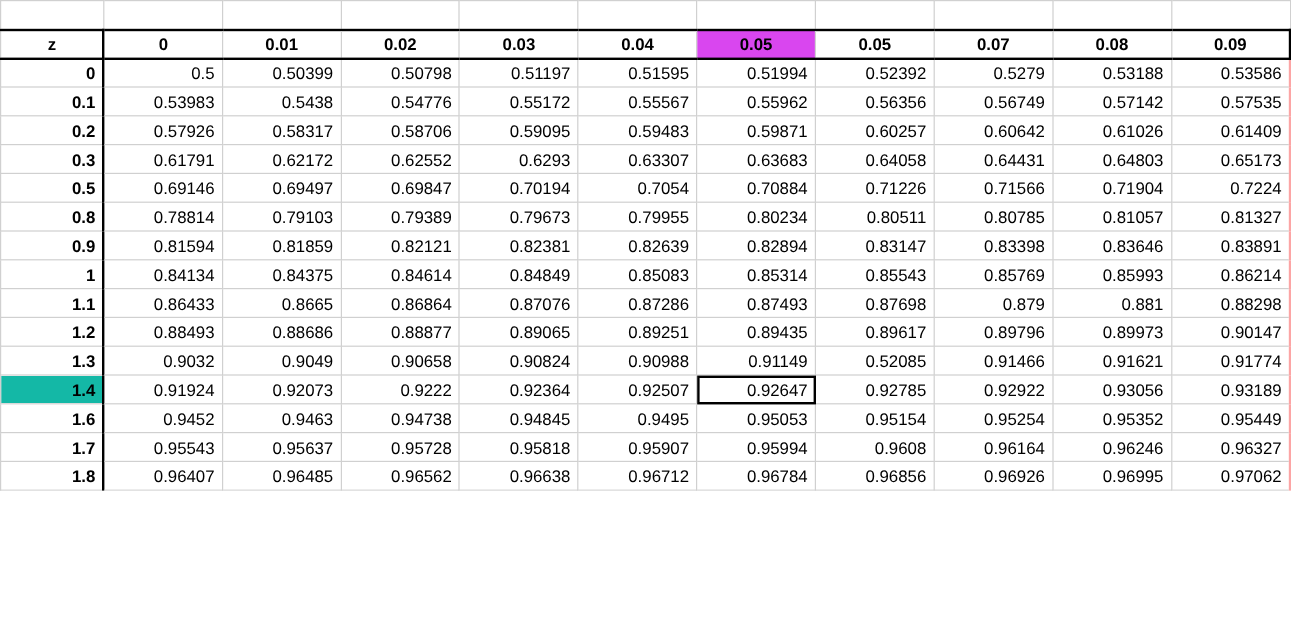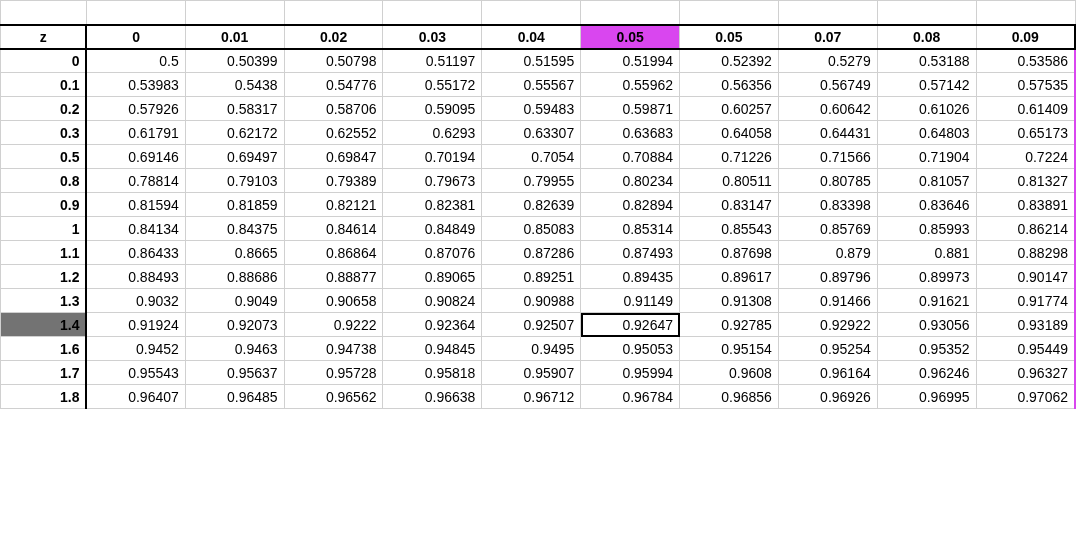--- a/index.html
+++ b/index.html
@@ -45,30 +45,30 @@
     .header-row th:nth-child(2) {
       border-left: 2px solid #000;
     }
     .header-row th:last-child {
       border-right: 2px solid #000;
     }
     .row-labels td:nth-child(2) {
       border-left: 2px solid #000;
     }
     .row-labels td:last-child {
-      border-right: 2px solid #d946ef;
+      border-right: 2px solid #fca5a5;
     }
     .empty-row td {
       height: 24px;
     }
     .hl-col {
       background: #d946ef;
     }
     .hl-row-label {
-      background: #737373;
+      background: #14b8a6;
     }
     .selected-cell {
       outline: 2px solid #000;
       outline-offset: -2px;
       position: relative;
     }
     col.c0 { width: 8%; }
     col.cx { width: 9.2%; }
   </style>
 </head>
@@ -246,21 +246,21 @@
         <td>0.90147</td>
       </tr>
       <tr class="row-labels">
         <td>1.3</td>
         <td>0.9032</td>
         <td>0.9049</td>
         <td>0.90658</td>
         <td>0.90824</td>
         <td>0.90988</td>
         <td>0.91149</td>
-        <td>0.91308</td>
+        <td>0.52085</td>
         <td>0.91466</td>
         <td>0.91621</td>
         <td>0.91774</td>
       </tr>
       <tr class="row-labels">
         <td class="hl-row-label">1.4</td>
         <td>0.91924</td>
         <td>0.92073</td>
         <td>0.9222</td>
         <td>0.92364</td>

